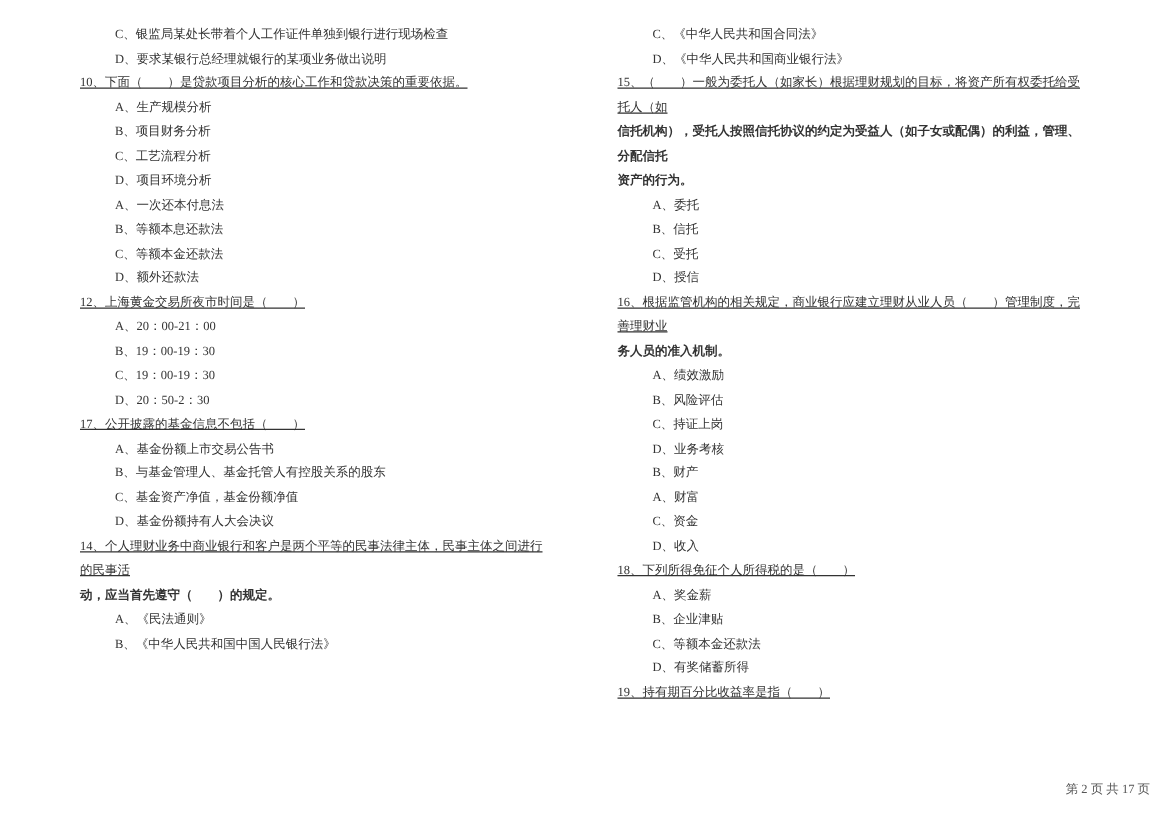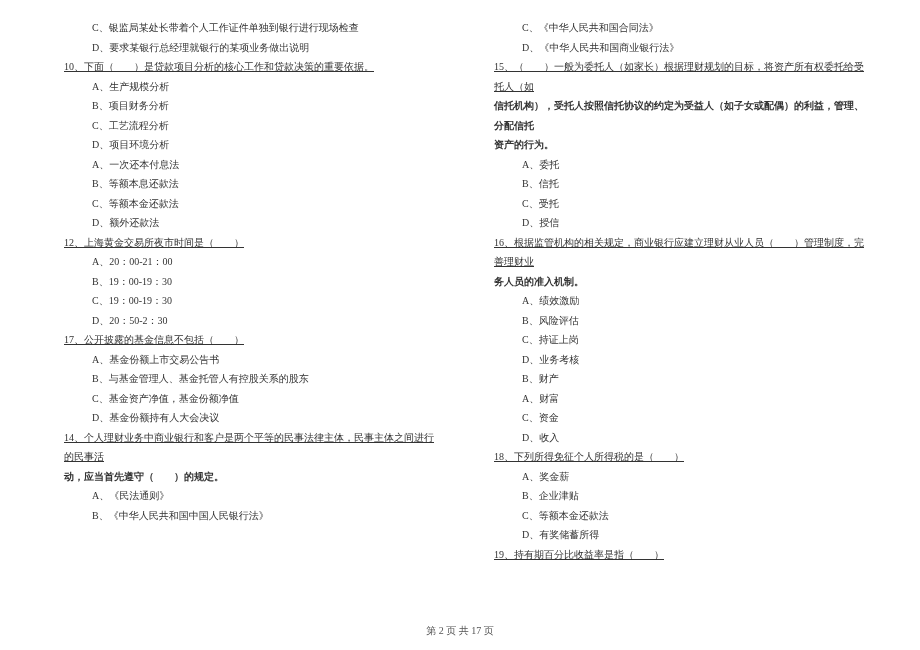--- a/index.html
+++ b/index.html
@@ -23,21 +23,21 @@
       line-height: 1.95;
     }
     .indent-opt { padding-left: 42px; }
     .indent-q { padding-left: 14px; text-decoration: underline; }
     .indent-cont { padding-left: 14px; font-weight: bold; }
     .footer {
       position: absolute;
       bottom: 12px;
       left: 0;
       width: 100%;
-      text-align: center;
+      text-align: right;
       font-size: 10px;
       color: #555;
     }
   </style>
 </head>
 <body>
 
 <div class="page-content">
   <div class="column" id="left-col">
       <div class="indent-opt">C、银监局某处长带着个人工作证件单独到银行进行现场检查</div>

